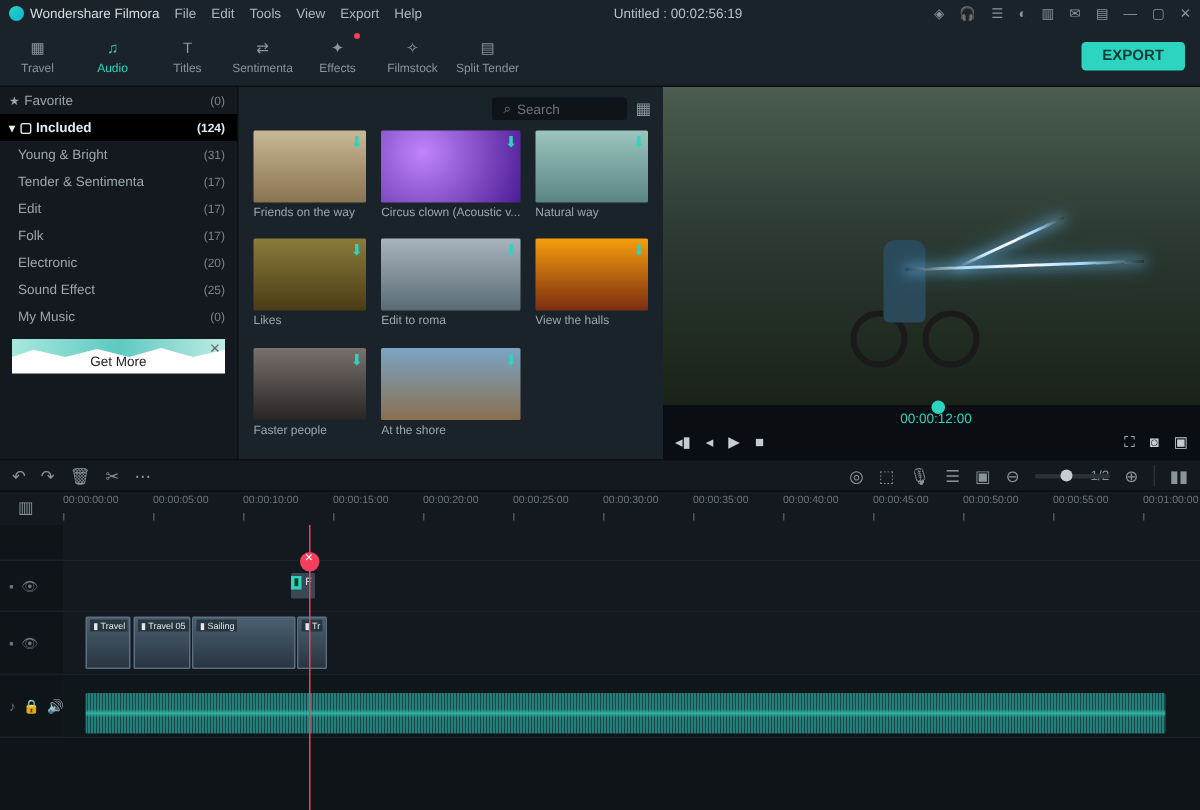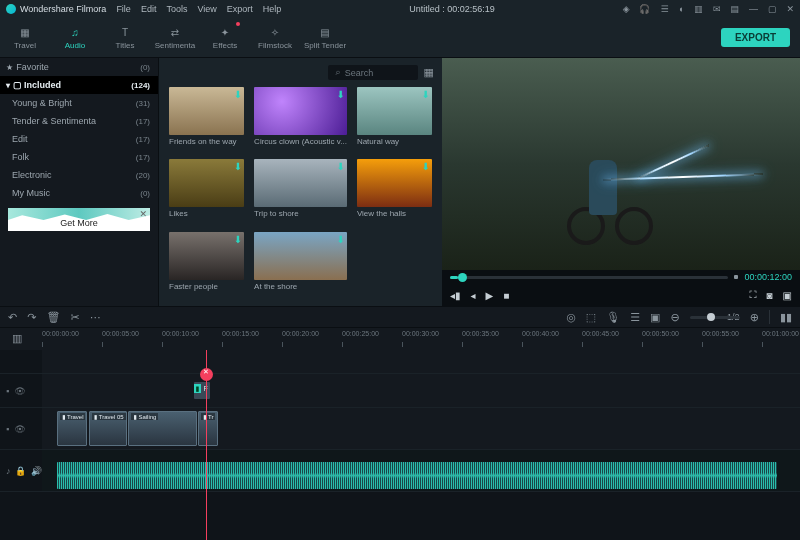--- a/index.html
+++ b/index.html
@@ -43,21 +43,21 @@
 .video { flex:1; background:linear-gradient(180deg,#4a5d50 0%,#2a3830 50%,#1a2218 100%); position:relative; overflow:hidden;}
 .lightning{position:absolute;bottom:30%;left:45%;width:160px;height:60px;pointer-events:none;}
 .lightning::before,.lightning::after{content:"";position:absolute;background:linear-gradient(90deg,transparent,#c0e5ff,#fff,#a0d5ff,transparent);height:2px;box-shadow:0 0 8px #7dc9ff,0 0 14px #5ab5ff;}
 .lightning::before{width:160px;top:30px;transform:rotate(-2deg);}
 .lightning::after{width:80px;top:15px;left:30px;transform:rotate(-25deg);}
 .bike{position:absolute;bottom:12%;left:35%;width:90px;height:110px;}
 .bike .wheel{position:absolute;width:38px;height:38px;border:4px solid #1a1a1a;border-radius:50%;bottom:0;}
 .bike .wheel.front{left:48px;}
 .bike .wheel.back{left:0;}
 .bike .rider{position:absolute;width:28px;height:55px;background:#2a4a5a;border-radius:8px 8px 4px 4px;bottom:30px;left:22px;}
-.scrub { height:14px; display:flex; align-items:center; padding:0 8px;}
+.scrub { height:14px; display:flex; align-items:center; padding:0 8px;flex-direction:column;}
 .scrub-track{flex:1;height:3px;background:#2a3138;border-radius:2px;position:relative;}
 .scrub-fill{position:absolute;left:0;top:0;bottom:0;width:3%;background:#2dd4bf;border-radius:2px;}
 .scrub-knob{position:absolute;left:3%;top:-3px;width:9px;height:9px;background:#2dd4bf;border-radius:50%;}
 .scrub .dur{width:4px;height:4px;background:#8a949c;margin-left:6px;border-radius:1px;}
 .scrub .time{color:#2dd4bf;margin-left:6px;font-size:9px;}
 .pcontrols{height:22px;display:flex;align-items:center;padding:0 8px;gap:10px;color:#c5cdd3;}
 .pcontrols .pbtn{cursor:pointer;font-size:10px;}
 .pcontrols .spacer{flex:1;}
 .pcontrols .pg{font-size:9px;color:#8a949c;margin-top:44px;}
 .timeline-tools{height:22px;background:#14191f;border-top:1px solid #0a0e12;border-bottom:1px solid #0a0e12;display:flex;align-items:center;padding:0 8px;gap:10px;color:#8a949c;}
@@ -190,20 +190,24 @@
         </div>
         <div class="side-item side-sub">
           <span>Folk</span>
           <span class="count">(17)</span>
         </div>
         <div class="side-item side-sub">
           <span>Electronic</span>
           <span class="count">(20)</span>
         </div>
         <div class="side-item side-sub">
+          <span>Sound Effect</span>
+          <span class="count">(25)</span>
+        </div>
+        <div class="side-item side-sub">
           <span>My Music</span>
           <span class="count">(0)</span>
         </div>
       </div>
     <div class="getmore">
       <span class="x">✕</span>
       <span>Get More</span>
     </div>
   </div>
 
@@ -237,21 +241,21 @@
         <div class="asset">
           <div class="thumb t4">
             <span class="dl">⬇</span>
           </div>
           <div class="lbl">Likes</div>
         </div>
         <div class="asset">
           <div class="thumb t5">
             <span class="dl">⬇</span>
           </div>
-          <div class="lbl">Trip to shore</div>
+          <div class="lbl">Edit to roma</div>
         </div>
         <div class="asset">
           <div class="thumb t6">
             <span class="dl">⬇</span>
           </div>
           <div class="lbl">View the halls</div>
         </div>
         <div class="asset">
           <div class="thumb t7">
             <span class="dl">⬇</span>

